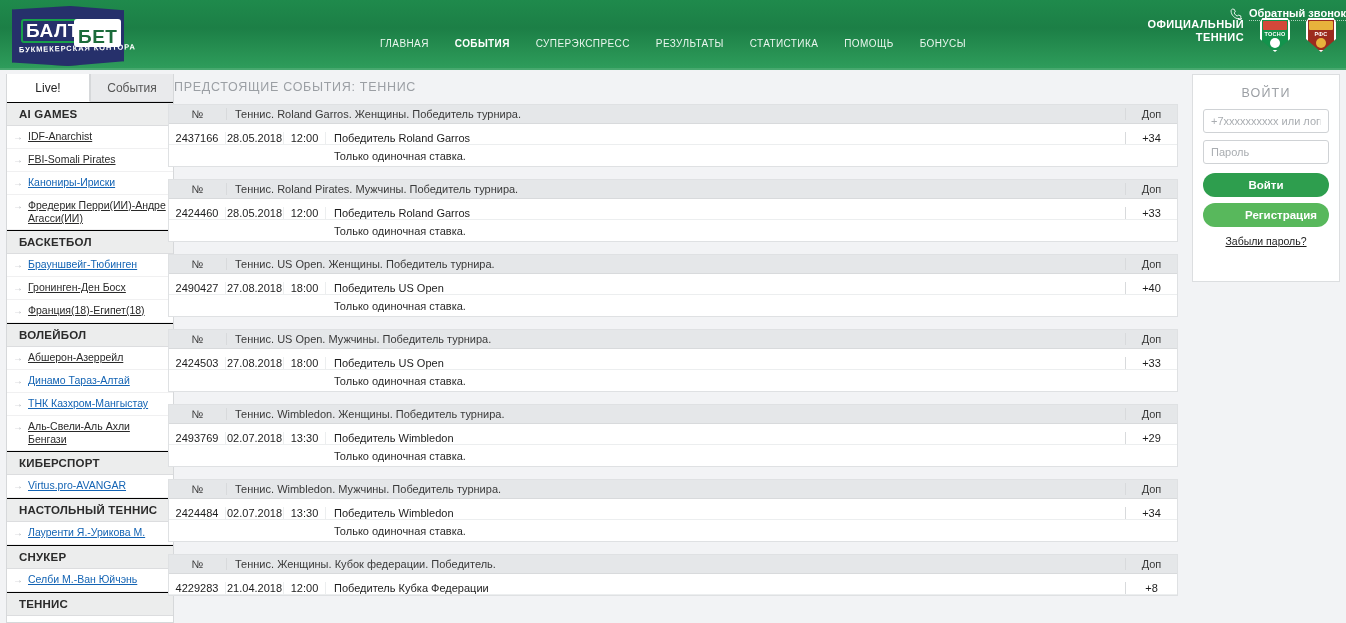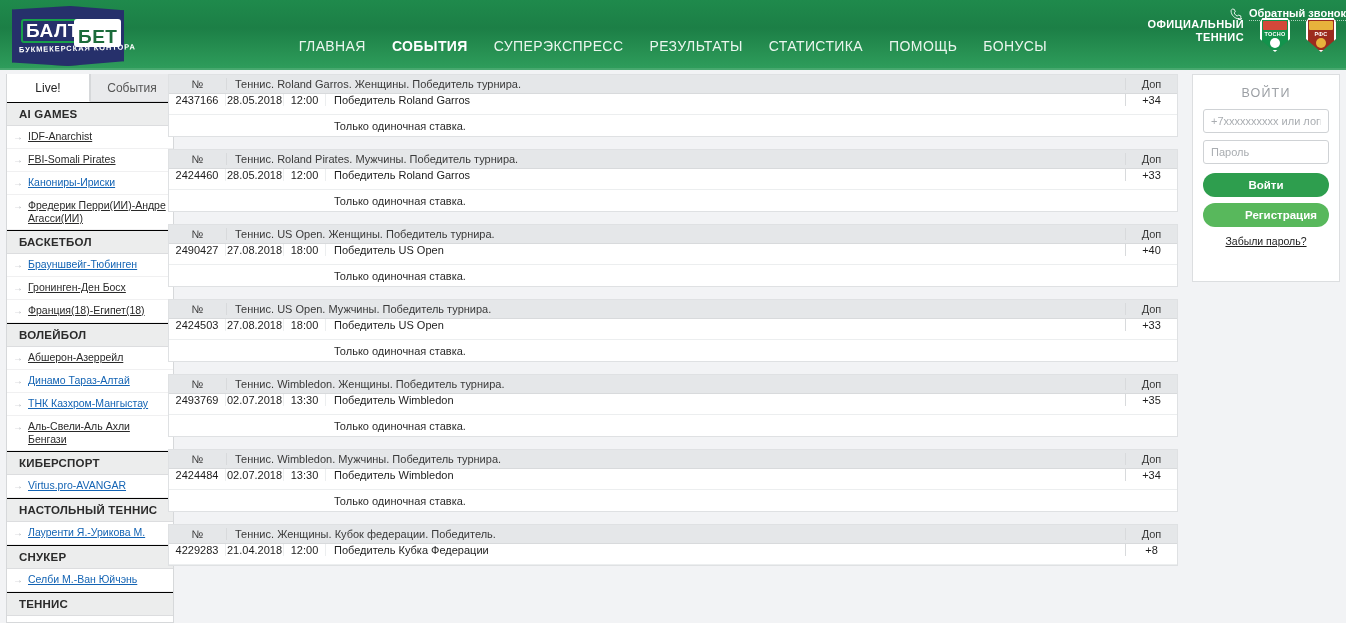--- a/index.html
+++ b/index.html
@@ -63,21 +63,21 @@
     color: #ffffff; font-size: 11px; font-weight: bold;
   }
   .callback .cb-text { border-bottom: 1px dotted rgba(255,255,255,.65); padding-bottom: 1px; }
 
   
   .nav {
     position: absolute; left: 0; right: 0; top: 38px;
     display: flex; justify-content: center; align-items: center; gap: 26px;
   }
   .nav a {
-    color: #eaf6ee; font-size: 14px; text-decoration: none;
+    color: #eaf6ee; font-size: 10px; text-decoration: none;
     letter-spacing: .4px; white-space: nowrap;
   }
   .nav a.active { color: #ffffff; font-weight: bold; }
 
   
   .sponsor {
     position: absolute; right: 10px; top: 18px;
     display: flex; gap: 16px;
   }
   .sponsor-text {
@@ -181,21 +181,21 @@
     height: 19px; align-items: center;
     font-size: 11px; color: #3a3a3a;
   }
   .c-num   { width: 57px; text-align: center; flex: 0 0 auto; }
   .c-date  { width: 58px; text-align: center; flex: 0 0 auto; }
   .c-time  { width: 42px; text-align: center; flex: 0 0 auto; }
   .c-title { flex: 1 1 auto; padding-left: 8px; }
   .c-dop   { width: 52px; text-align: center; flex: 0 0 auto; border-left: 1px solid #d8dadc; }
   .evt-head .c-title { border-left: 1px solid #d8dadc; }
   .evt-row {
-    display: flex; align-items: flex-start; height: 21px;
+    display: flex; align-items: flex-end; height: 21px;
     font-size: 11px; color: #1d1d1d;
     border-bottom: 1px solid #eceeef;
   }
   .evt-row .c-num, .evt-row .c-date, .evt-row .c-time { border-right: 1px solid #eceeef; }
   .evt-row .c-dop { color: #1d1d1d; }
   .evt-note {
     display: flex; align-items: center; height: 21px;
     font-size: 11px; color: #2b2b2b;
   }
   .evt-note .c-spacer { width: 157px; flex: 0 0 auto; border-right: 1px solid #eceeef; }
@@ -349,20 +349,21 @@
         <div class="sec-head">СНУКЕР</div>
         <div class="sb-item">
           <span class="sb-arrow">→</span>
           <a href="#" class="sb-link blue">Селби М.-Ван Юйчэнь</a>
         </div>
         <div class="sec-head">ТЕННИС</div>
       </div>
   </div>
 
   <div class="main">
+    <div class="main-title">ПРЕДСТОЯЩИЕ СОБЫТИЯ: ТЕННИС</div>
     <div id="events-list">
         <div class="evt">
           <div class="evt-head">
             <div class="c-num">№</div>
             <div class="c-title">Теннис. Roland Garros. Женщины. Победитель турнира.</div>
             <div class="c-dop">Доп</div>
           </div>
           <div class="evt-row">
             <div class="c-num">2437166</div>
             <div class="c-date">28.05.2018</div>
@@ -437,21 +438,21 @@
           <div class="evt-head">
             <div class="c-num">№</div>
             <div class="c-title">Теннис. Wimbledon. Женщины. Победитель турнира.</div>
             <div class="c-dop">Доп</div>
           </div>
           <div class="evt-row">
             <div class="c-num">2493769</div>
             <div class="c-date">02.07.2018</div>
             <div class="c-time">13:30</div>
             <div class="c-title">Победитель Wimbledon</div>
-            <div class="c-dop">+35</div>
+            <div class="c-dop">+29</div>
           </div>
           <div class="evt-note">
             <div class="c-spacer"></div>
             <div class="c-title">Только одиночная ставка.</div>
             <div class="c-dop"></div>
           </div>
         </div>
         <div class="evt">
           <div class="evt-head">
             <div class="c-num">№</div>

